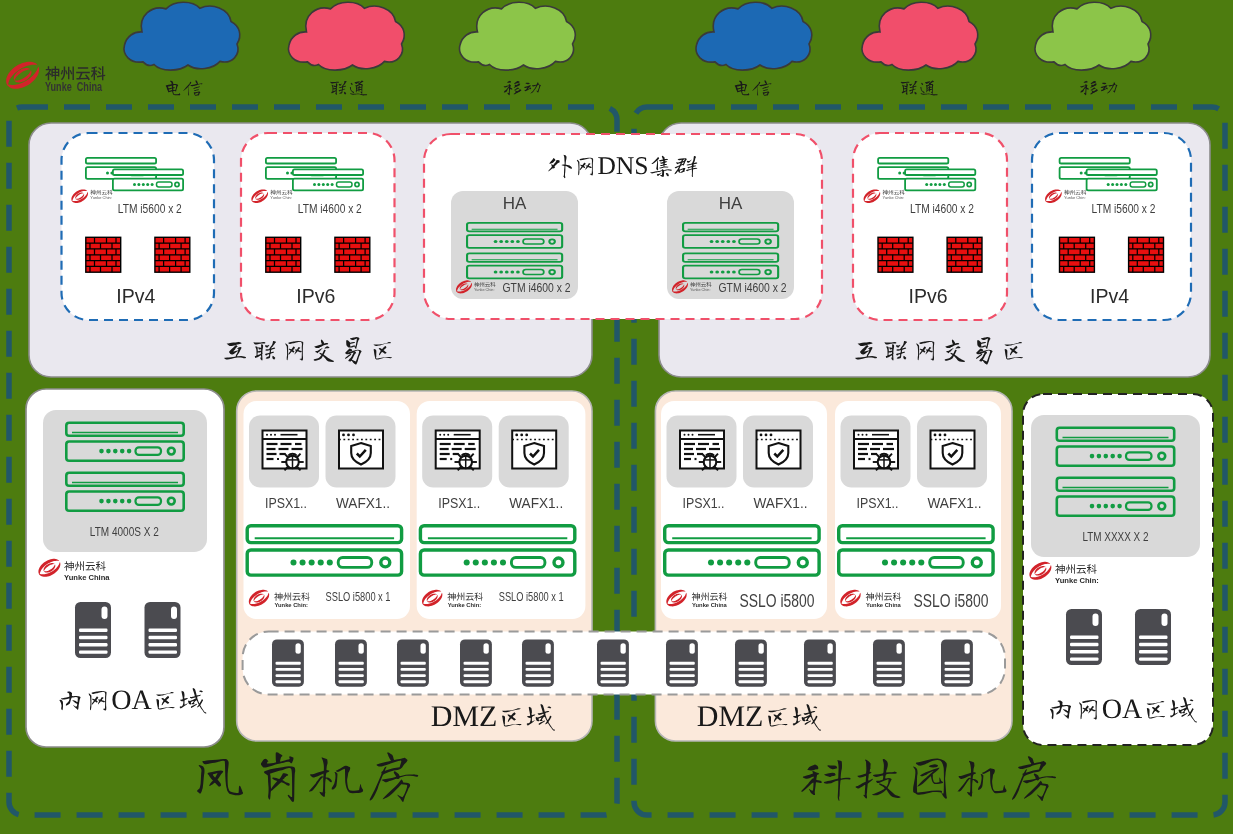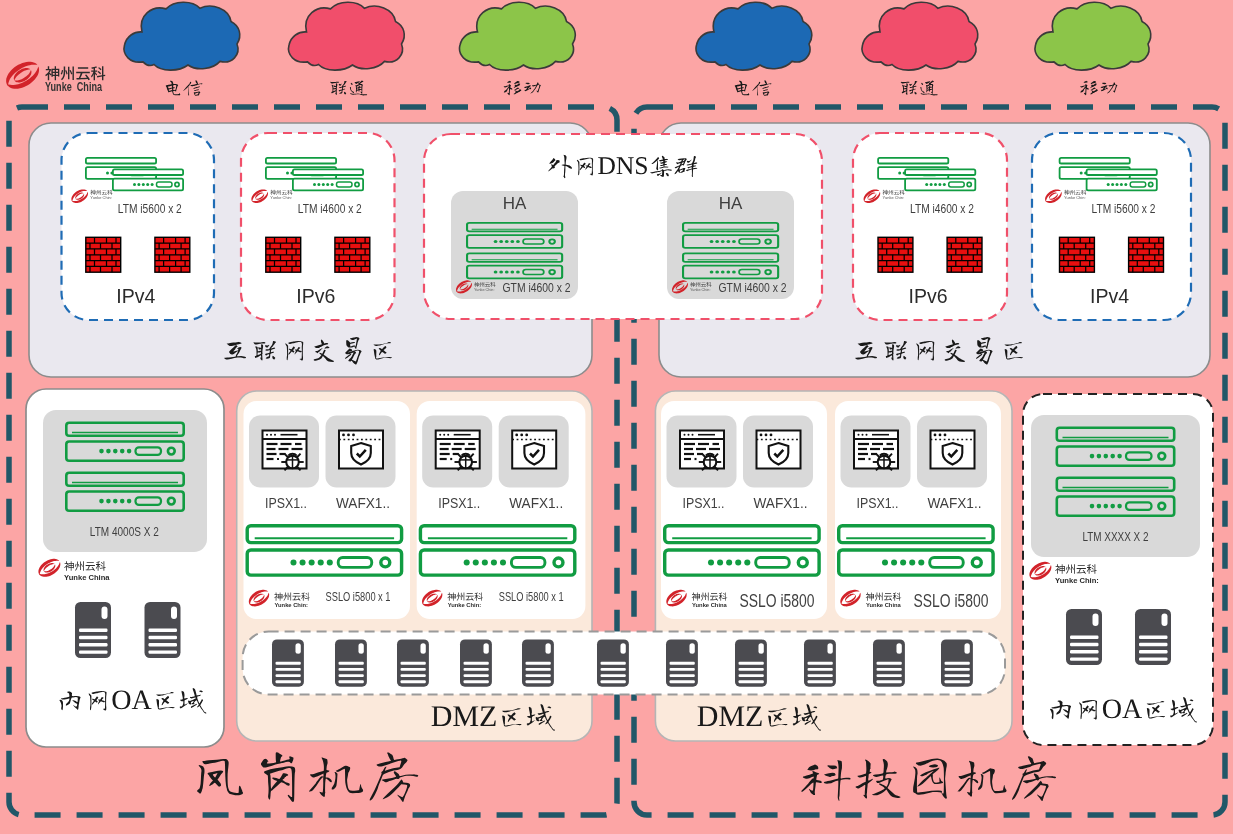--- a/index.html
+++ b/index.html
@@ -1,18 +1,18 @@
 <!DOCTYPE html>
 <html><head><meta charset="utf-8"><title>net</title>
 <style>
  html,body{margin:0;padding:0;background:#fff;}
  text{font-family:"Liberation Sans",sans-serif;}
 </style></head>
 <body>
-<div style="position:relative;width:1233px;height:834px;background:#fca5a5;overflow:hidden">
+<div style="position:relative;width:1233px;height:834px;background:#4d7c0f;overflow:hidden">
 <svg width="1233" height="834" viewBox="0 0 1233 834" style="--g:#119c42;position:absolute;top:0;left:0">
 <defs>
 <g id="appl">
  <rect x="1.3" y="1.3" width="117.4" height="13" rx="2.8" fill="none" stroke="var(--g)" stroke-width="2.6"></rect>
  <line x1="7" y1="11" x2="113" y2="11" stroke="var(--g)" stroke-width="1.6"></line>
  <rect x="1.3" y="20" width="117.4" height="19.3" rx="2.8" fill="none" stroke="var(--g)" stroke-width="2.6"></rect>
  <circle cx="36.5" cy="29.6" r="2.3" fill="var(--g)"></circle>
           <circle cx="43.4" cy="29.6" r="2.3" fill="var(--g)"></circle>
           <circle cx="50.3" cy="29.6" r="2.3" fill="var(--g)"></circle>
           <circle cx="57.2" cy="29.6" r="2.3" fill="var(--g)"></circle>

